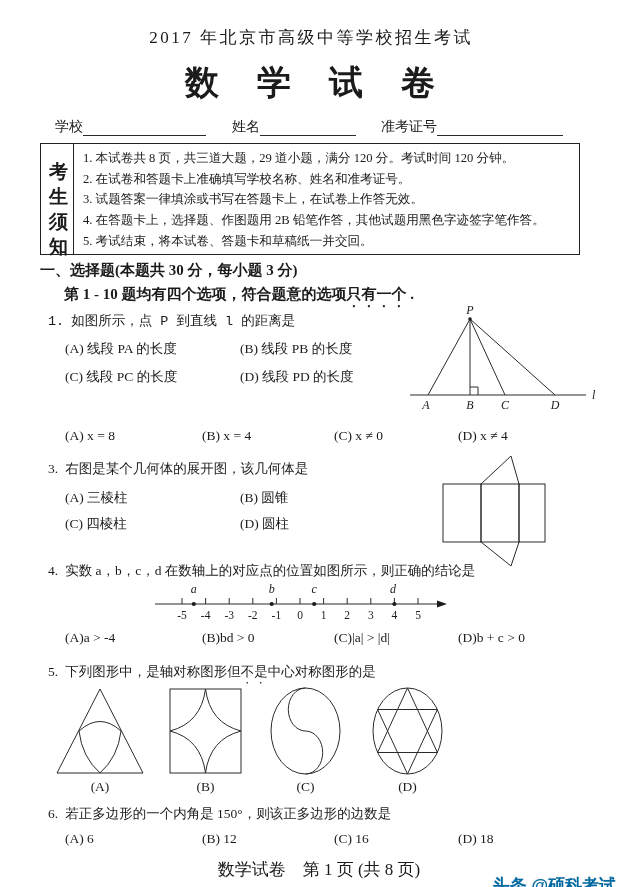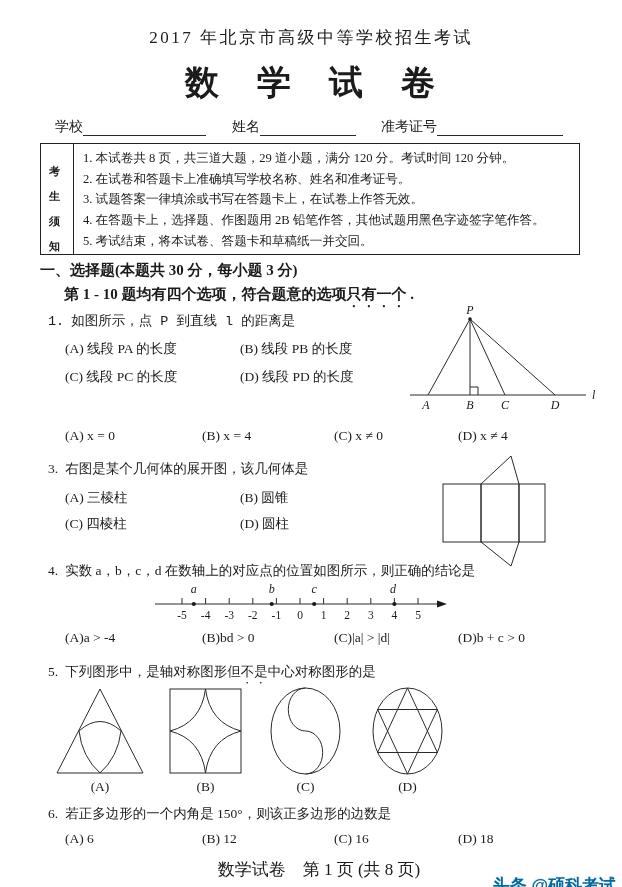--- a/index.html
+++ b/index.html
@@ -7,21 +7,21 @@
         font-family:"Liberation Serif","DejaVu Serif",serif;color:#1b1b1b;}
   .abs{position:absolute;}
   .center{left:0;width:622px;text-align:center;}
   .exam-title{top:26px;font-size:17px;letter-spacing:2.5px;font-weight:500;}
   .paper-title{top:60px;font-size:34px;font-weight:700;letter-spacing:2px;}
   .fields-row{top:118px;left:0;width:622px;height:20px;font-size:14px;}
   .fields-row .fld{position:absolute;top:0;}
   .blank{display:inline-block;height:15px;border-bottom:1px solid #2a2a2a;vertical-align:bottom;}
   .notice-box{left:40px;top:143px;width:538px;height:110px;border:1.5px solid #222;display:flex;}
   .notice-side{width:32px;border-right:1.5px solid #222;display:flex;align-items:center;justify-content:center;}
-  .notice-side-label{width:16px;font-size:11px;font-weight:700;line-height:25px;word-break:break-all;margin-top:20px;}
+  .notice-side-label{width:16px;font-size:19px;font-weight:700;line-height:25px;word-break:break-all;text-align:center;margin-top:20px;}
   .notice-items{flex:1;padding:4px 4px 2px 9px;}
   .notice-item{font-size:12.6px;line-height:20.7px;white-space:nowrap;}
   .sec-heading{left:40px;top:261px;font-size:15px;font-weight:700;}
   .sec-note{left:64px;top:285px;font-size:15px;font-weight:700;}
   .emph{text-emphasis:filled dot #1b1b1b;-webkit-text-emphasis:filled dot #1b1b1b;
         text-emphasis-position:under right;-webkit-text-emphasis-position:under;}
   .q{font-size:13.5px;left:48px;white-space:nowrap;}
   .qnum{margin-right:7px;}
   .optrow{left:0;top:0;width:622px;height:19px;font-size:13.5px;}
   .optrow span{position:absolute;white-space:nowrap;}
@@ -101,21 +101,21 @@
     <circle cx="62" cy="16" r="1.8" fill="#1b1b1b"></circle>
     <text class="figtext" x="62" y="11" text-anchor="middle">P</text>
     <text class="figtext" x="18" y="106" text-anchor="middle">A</text>
     <text class="figtext" x="62" y="106" text-anchor="middle">B</text>
     <text class="figtext" x="97" y="106" text-anchor="middle">C</text>
     <text class="figtext" x="147" y="106" text-anchor="middle">D</text>
     <text class="figtext" x="184" y="96">l</text>
   </svg>
 
   <div class="abs optrow" style="top:428px;">
-    <span class="c1">(A) x = 0</span>
+    <span class="c1">(A) x = 8</span>
     <span class="c2">(B) x = 4</span>
     <span class="c3">(C) x ≠ 0</span>
     <span class="c4">(D) x ≠ 4</span>
   </div>
 
   <div class="abs q" style="top:460px;">
     <span class="qnum">3.</span><span>右图是某个几何体的展开图，该几何体是</span>
   </div>
   <div class="abs optrow" style="top:489px;">
     <span class="p1">(A) 三棱柱</span>

